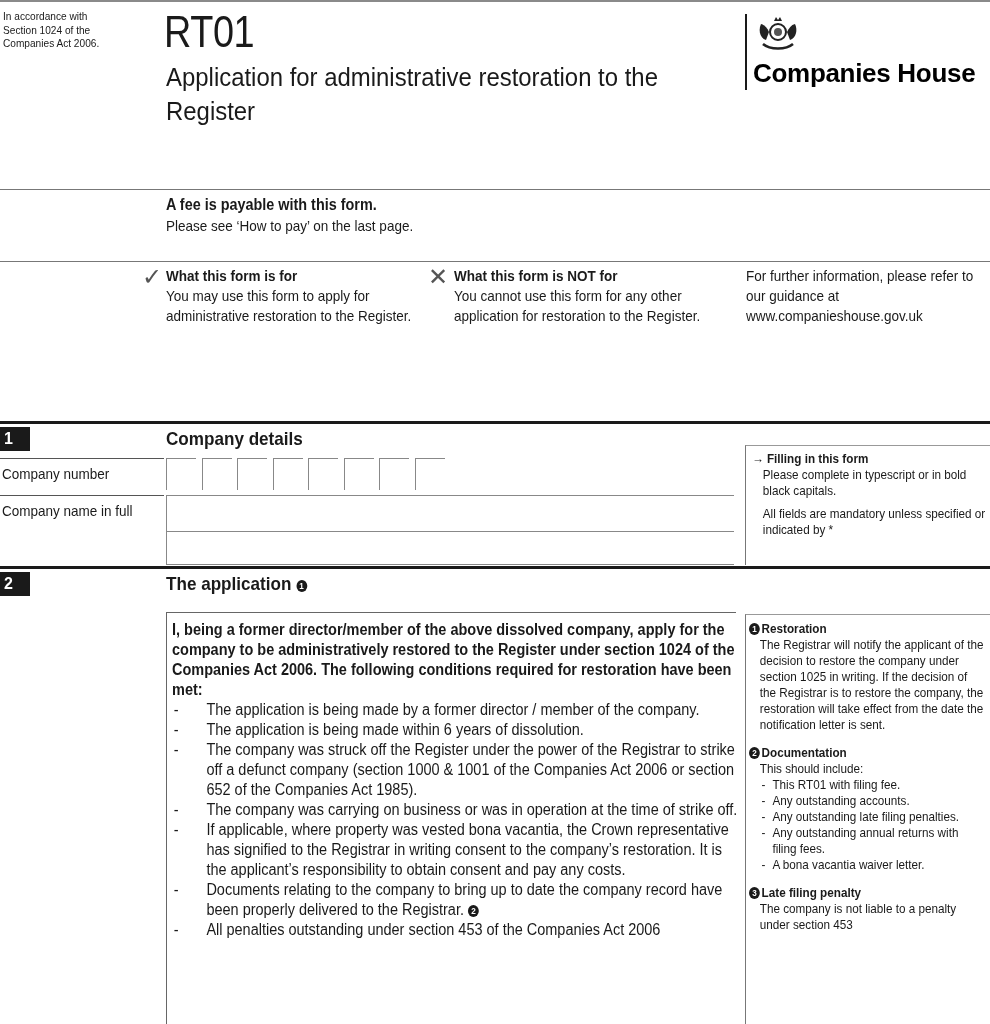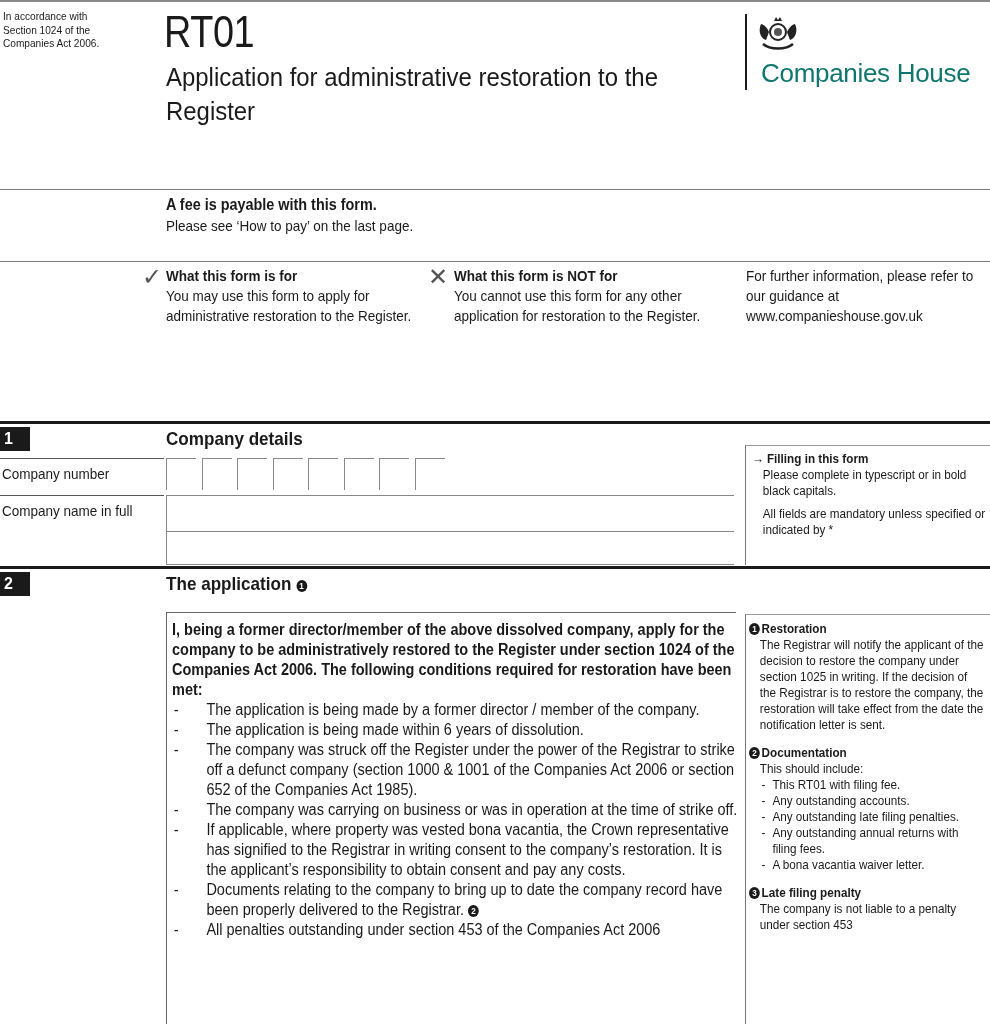--- a/index.html
+++ b/index.html
@@ -8,21 +8,21 @@
     font-family: "Liberation Sans", sans-serif; color: #1a1a1a;
   }
   .abs { position: absolute; }
   .top-rule { left: 0; top: 0; width: 990px; height: 2px; background: #8a8a8a; }
   .accordance { left: 3px; top: 10px; width: 130px; font-size: 11.5px; line-height: 13.5px; transform: scaleX(0.88); transform-origin: left top; }
   .form-code { left: 164px; top: 8px; font-size: 44px; line-height: 48px; transform: scaleX(0.86); transform-origin: left top; letter-spacing: -0.5px; }
   .form-title { left: 166px; top: 60px; width: 560px; font-size: 26px; line-height: 34px; transform: scaleX(0.92); transform-origin: left top; }
   .logo { left: 745px; top: 10px; width: 245px; height: 80px; }
   .logo-bar { left: 0; top: 4px; width: 2px; height: 76px; background: #1a1a1a; }
   .logo-crest { left: 10px; top: 2px; width: 46px; height: 40px; }
-  .logo-text { left: 16px; top: 48px; font-size: 26px; line-height: 30px; color: #0f766e; letter-spacing: -0.3px; }
+  .logo-text { left: 8px; top: 48px; font-size: 26px; line-height: 30px; color: #000000; letter-spacing: -0.3px; font-weight: bold; }
 
   .hr { height: 1px; background: #777; }
   .fee-title { left: 166px; top: 196px; font-size: 16px; font-weight: bold; transform: scaleX(0.9); transform-origin: left top; }
   .fee-sub { left: 166px; top: 217px; font-size: 15px; transform: scaleX(0.9); transform-origin: left top; }
 
   .col { font-size: 15px; line-height: 20px; transform: scaleX(0.9); transform-origin: left top; }
   .col b { display: block; font-weight: bold; }
   .icon-check, .icon-cross { font-size: 24px; color: #555; line-height: 24px; }
 
   .sec-rule { height: 3px; background: #1a1a1a; }

